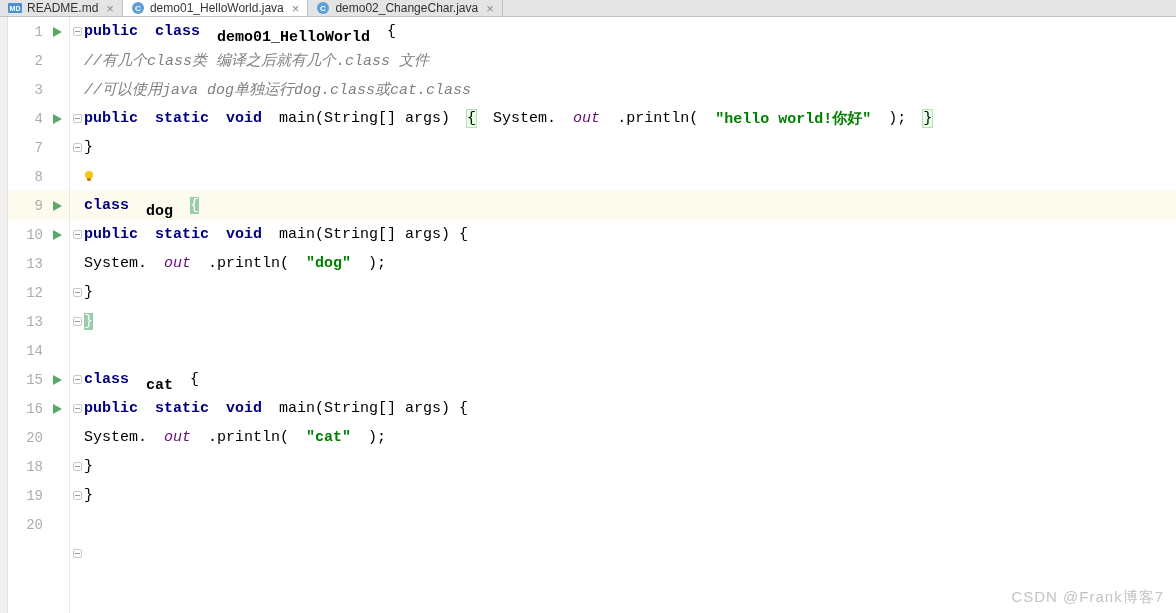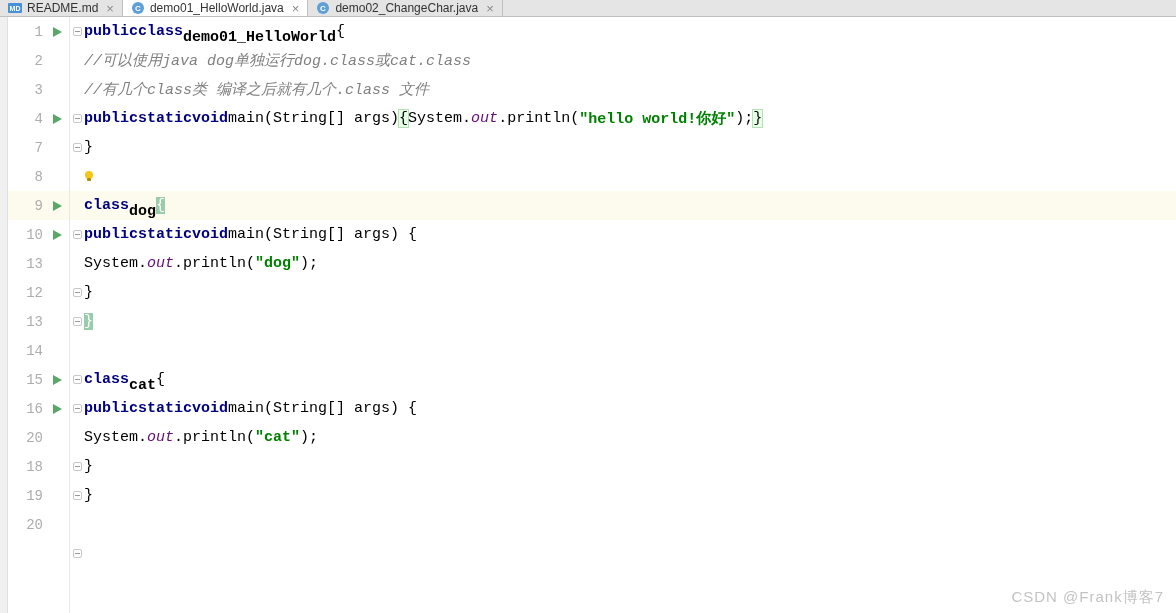--- a/index.html
+++ b/index.html
@@ -12,21 +12,21 @@
 .tab .close { color: #888; font-size: 13px; margin-left: 3px; }
 .editor { display: flex; flex: 1; background: #fff; }
 .left-strip { width: 8px; background: #f0f0f0; border-right: 1px solid #e0e0e0; }
 .gutter { width: 62px; background: #fff; border-right: 1px solid #e8e8e8; }
 .code { flex: 1; position: relative; overflow: hidden; }
 .line { display: flex; height: 29px; align-items: center; }
 .gutter .line { justify-content: flex-end; padding-right: 6px; position: relative; }
 .ln { color: #adadad; font-size: 14px; width: 26px; text-align: right; }
 .run { width: 12px; height: 12px; margin-left: 8px; }
 .run svg { display: block; }
-.code .line { white-space: pre; padding-left: 14px; position: relative; }
+.code .line { white-space: pre; padding-left: 14px; position: relative; gap: 17px; }
 .line.hl { background: #fcfbee; }
 .fold-col { position: absolute; left: 0; top: 0; width: 14px; height: 100%; }
 .fold-mark { position: absolute; left: 3px; width: 9px; height: 9px; border: 1px solid #c8c8c8; border-radius: 2px; background: #fff; }
 .fold-mark::before { content: ""; position: absolute; left: 1px; right: 1px; top: 3px; height: 1px; background: #999; }
 .bulb { position: absolute; left: 12px; width: 14px; height: 14px; color: #f2a100; }
 .kw { color: #000080; font-weight: bold; }
 .ty { color: #000; font-weight: bold; margin-top: 12px; }
 .cm { color: #808080; font-style: italic; }
 .st { color: #008000; font-weight: bold; }
 .fi { color: #660E7A; font-style: italic; }
@@ -190,22 +190,22 @@
       <div class="fold-mark" style="top:271px"></div>
       <div class="fold-mark" style="top:300px"></div>
       <div class="fold-mark" style="top:358px"></div>
       <div class="fold-mark" style="top:387px"></div>
       <div class="fold-mark" style="top:445px"></div>
       <div class="fold-mark" style="top:474px"></div>
       <div class="fold-mark" style="top:532px"></div>
     </div>
 
     <div class="line"><span class="kw">public</span> <span class="kw">class</span> <span class="ty">demo01_HelloWorld</span> <span class="id">{</span></div>
+    <div class="line">    <span class="cm">//有几个class类 编译之后就有几个.class 文件</span></div>
     <div class="line">    <span class="cm">//可以使用java dog单独运行dog.class或cat.class</span></div>
-    <div class="line">    <span class="cm">//有几个class类 编译之后就有几个.class 文件</span></div>
     <div class="line">    <span class="kw">public</span> <span class="kw">static</span> <span class="kw">void</span> <span class="id">main(String[] args)</span> <span class="caret-hl">{</span> <span class="id">System.</span><span class="fi">out</span><span class="id">.println(</span><span class="st">"hello world!你好"</span><span class="id">);</span> <span class="caret-hl">}</span></div>
     <div class="line"><span class="id">}</span></div>
     <div class="line"></div>
     <div class="line hl"><span class="kw">class</span> <span class="ty">dog</span> <span class="brace-mark">{</span></div>
     <div class="line">    <span class="kw">public</span> <span class="kw">static</span> <span class="kw">void</span> <span class="id">main(String[] args) {</span></div>
     <div class="line">        <span class="id">System.</span><span class="fi">out</span><span class="id">.println(</span><span class="st">"dog"</span><span class="id">);</span></div>
     <div class="line">    <span class="id">}</span></div>
     <div class="line"><span class="brace-mark">}</span></div>
     <div class="line"></div>
     <div class="line"><span class="kw">class</span> <span class="ty">cat</span> <span class="id">{</span></div>

